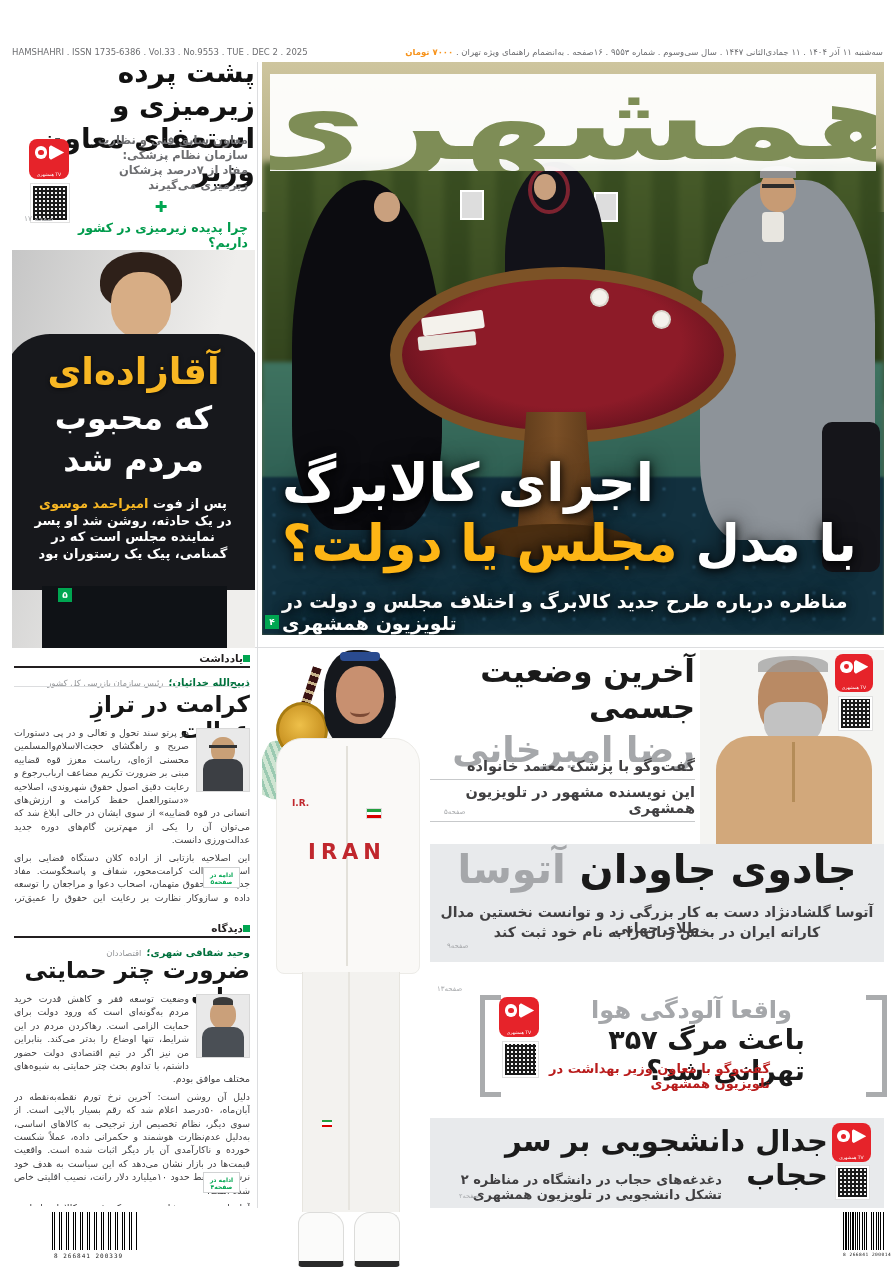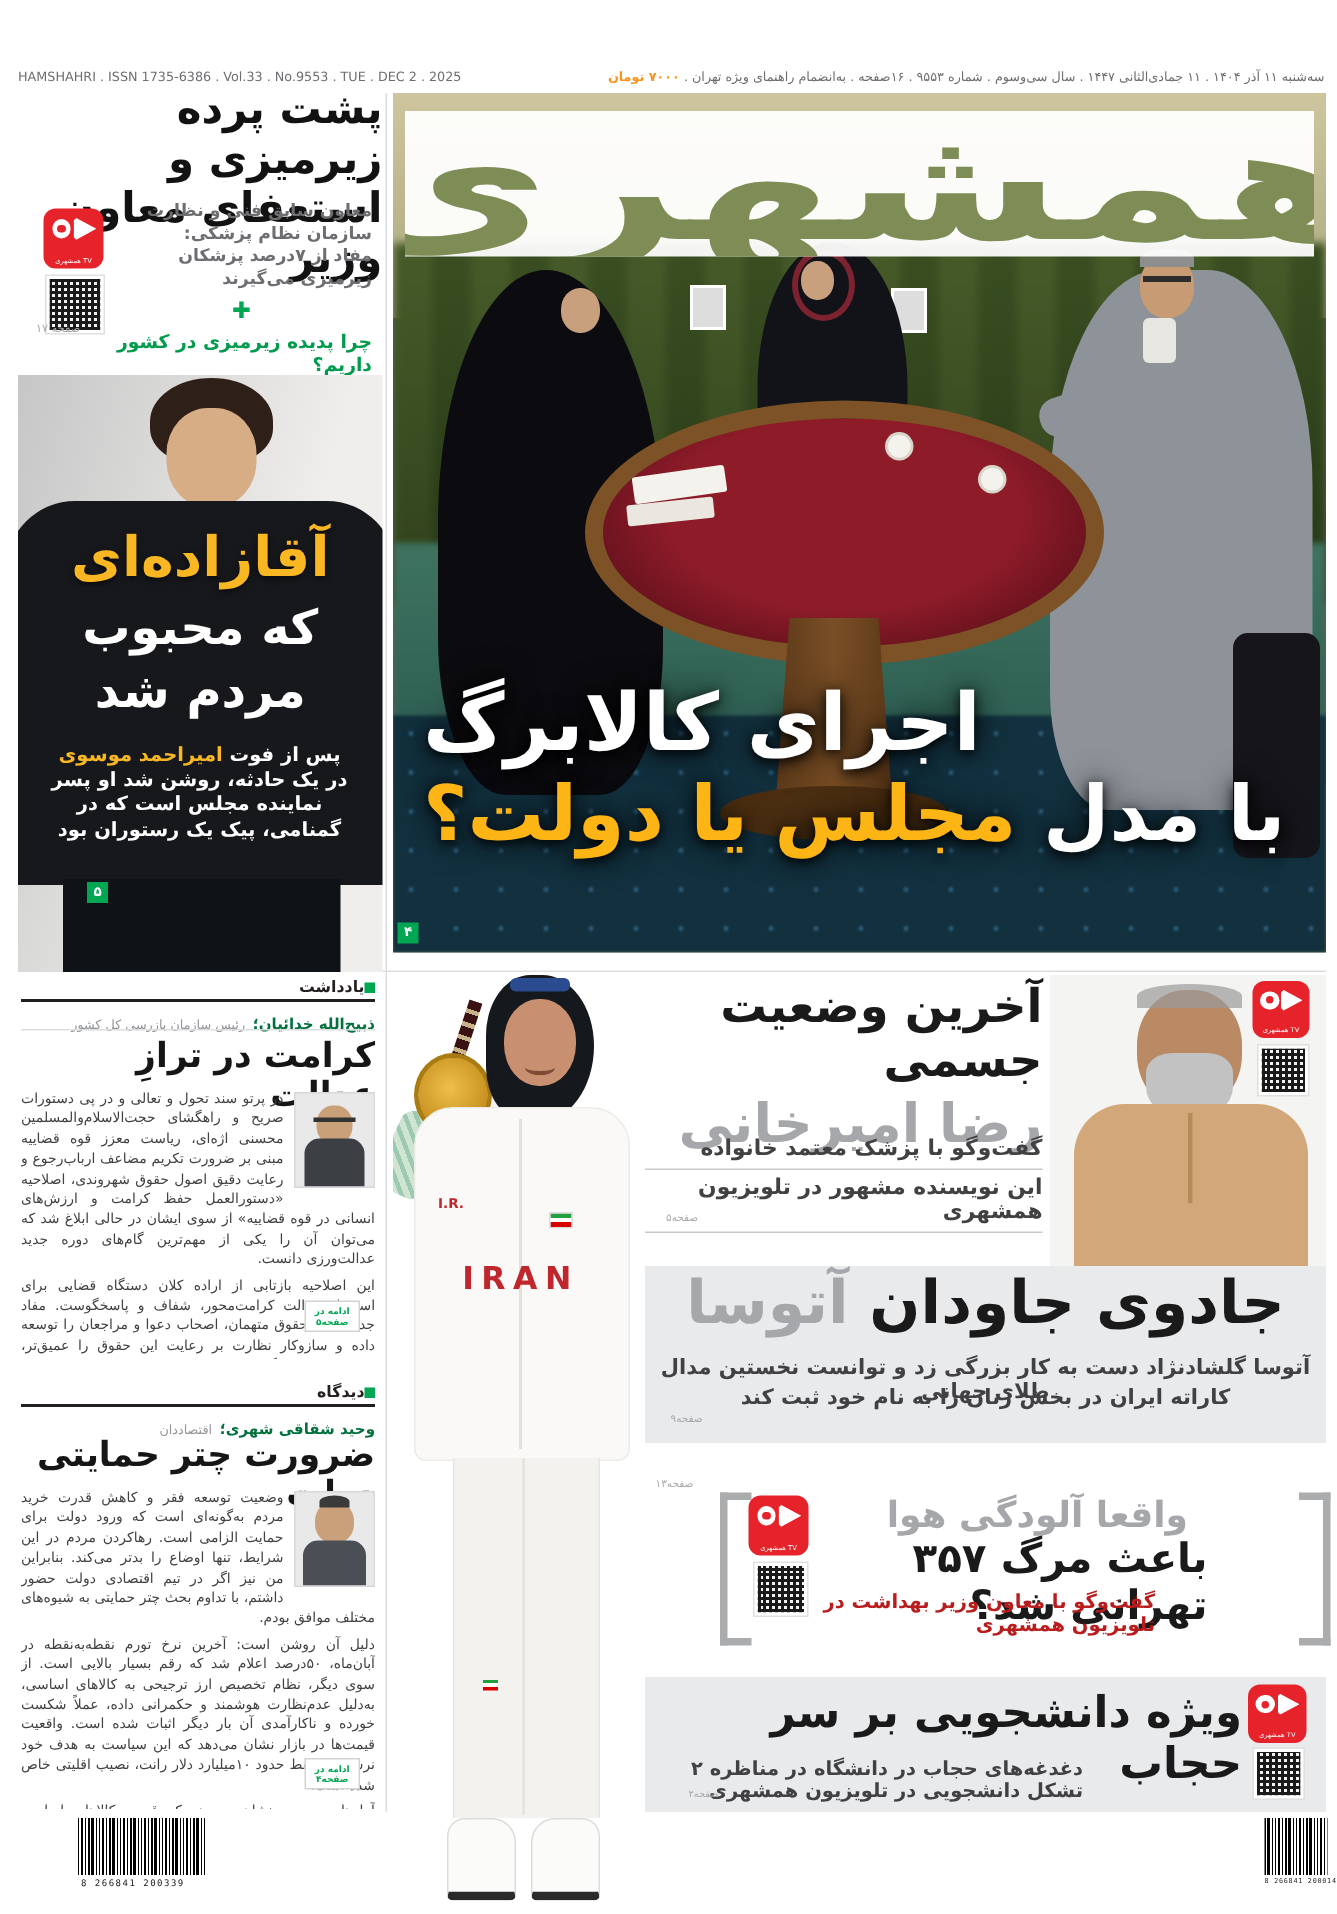--- a/index.html
+++ b/index.html
@@ -194,20 +194,21 @@
     <div class="shape" style="left:392px;top:250px;width:15px;height:15px;background:#f4f2ec;border-radius:50%;box-shadow:0 0 0 2px #d8d5cb;"></div>
 
     <div class="shape" style="left:8px;top:12px;width:606px;height:97px;background:rgba(255,255,255,.94);display:flex;align-items:center;justify-content:center;overflow:hidden;">
       <span class="rtl" style="font-size:104px;font-weight:900;line-height:90px;color:#7e8d56;letter-spacing:-4px;transform:scaleX(1.45);">همشهری</span>
     </div>
 
     <div class="shape leadline rtl" style="left:20px;top:390px;width:582px;font-size:53px;">اجرای کالابرگ</div>
     <div class="shape leadline rtl" style="left:20px;top:452px;width:582px;font-size:51px;">
       <span>با مدل </span><span class="yellow">مجلس یا دولت؟</span>
     </div>
+    <div class="shape leadline rtl" style="left:20px;top:528px;width:582px;font-size:19px;font-weight:800;">مناظره درباره طرح جدید کالابرگ و اختلاف مجلس و دولت در تلویزیون همشهری</div>
     <div class="pbadge" style="left:3px;top:553px;">۴</div>
   </div>
 
   <div class="abs" style="left:262px;top:650px;width:166px;height:626px;overflow:hidden;background:#fff;">
     <div class="shape" style="left:20px;top:58px;width:44px;height:72px;background:#f3f2ee;border:1px solid #e4e2dc;border-radius:14px;transform:rotate(32deg);"></div>
     <div class="shape" style="left:-4px;top:92px;width:34px;height:56px;background:#cfe5d2;border-radius:10px;transform:rotate(24deg);background-image:repeating-linear-gradient(45deg,rgba(0,120,80,.25) 0 3px,transparent 3px 7px);"></div>
     <div class="shape" style="left:40px;top:16px;width:9px;height:70px;background:repeating-linear-gradient(#3a1212 0 6px,#c8b28a 6px 9px);transform:rotate(18deg);"></div>
     <div class="shape" style="left:14px;top:52px;width:46px;height:50px;background:radial-gradient(circle at 45% 40%,#eec04a,#c68f1f 70%);border:3px solid #a87c12;border-radius:50%;"></div>
     <div class="shape" style="left:62px;top:0;width:72px;height:98px;background:#15181d;border-radius:46% 54% 58% 42%;"></div>
     <div class="shape" style="left:74px;top:16px;width:48px;height:58px;background:#c89070;border-radius:48%;"></div>
@@ -264,21 +265,21 @@
     <span class="tv-eye"></span>
     <span class="tv-play"></span>
     <span class="tv-cap">همشهری TV</span>
   </div>
   <div class="qr" style="left:503px;top:1042px;width:31px;height:31px;"></div>
   <div class="abs rtl graytitle" style="left:560px;top:996px;width:232px;text-align:right;font-size:24px;font-weight:900;">واقعا آلودگی هوا</div>
   <div class="abs rtl" style="left:545px;top:1024px;width:260px;text-align:right;font-size:27px;font-weight:900;color:#1a1a1a;">باعث مرگ ۳۵۷ تهرانی شد؟</div>
   <div class="abs rtl" style="left:545px;top:1061px;width:225px;text-align:right;font-size:13px;font-weight:700;color:#b91c1c;">گفت‌وگو با معاون وزیر بهداشت در تلویزیون همشهری</div>
 
   <div class="abs band" style="left:430px;top:1118px;width:454px;height:90px;">
-    <div class="rtl" style="position:absolute;right:56px;top:6px;width:390px;text-align:right;font-size:29px;font-weight:900;letter-spacing:-.5px;color:#1a1a1a;">ویژه دانشجویی بر سر حجاب</div>
+    <div class="rtl" style="position:absolute;right:56px;top:6px;width:390px;text-align:right;font-size:29px;font-weight:900;letter-spacing:-.5px;color:#1a1a1a;">جدال دانشجویی بر سر حجاب</div>
     <div class="rtl" style="position:absolute;right:162px;top:54px;width:280px;text-align:right;font-size:13px;font-weight:600;color:#414042;">دغدغه‌های حجاب در دانشگاه در مناظره ۲ تشکل دانشجویی در تلویزیون همشهری</div>
     <div class="pgtiny" style="position:absolute;left:29px;top:74px;font-size:6.5px;">صفحه۲</div>
   </div>
   <div class="tvlogo" style="left:833px;top:1124px;width:37px;height:37px;">
     <span class="tv-eye"></span>
     <span class="tv-play"></span>
     <span class="tv-cap">همشهری TV</span>
   </div>
   <div class="qr" style="left:836px;top:1166px;width:29px;height:29px;"></div>
 

